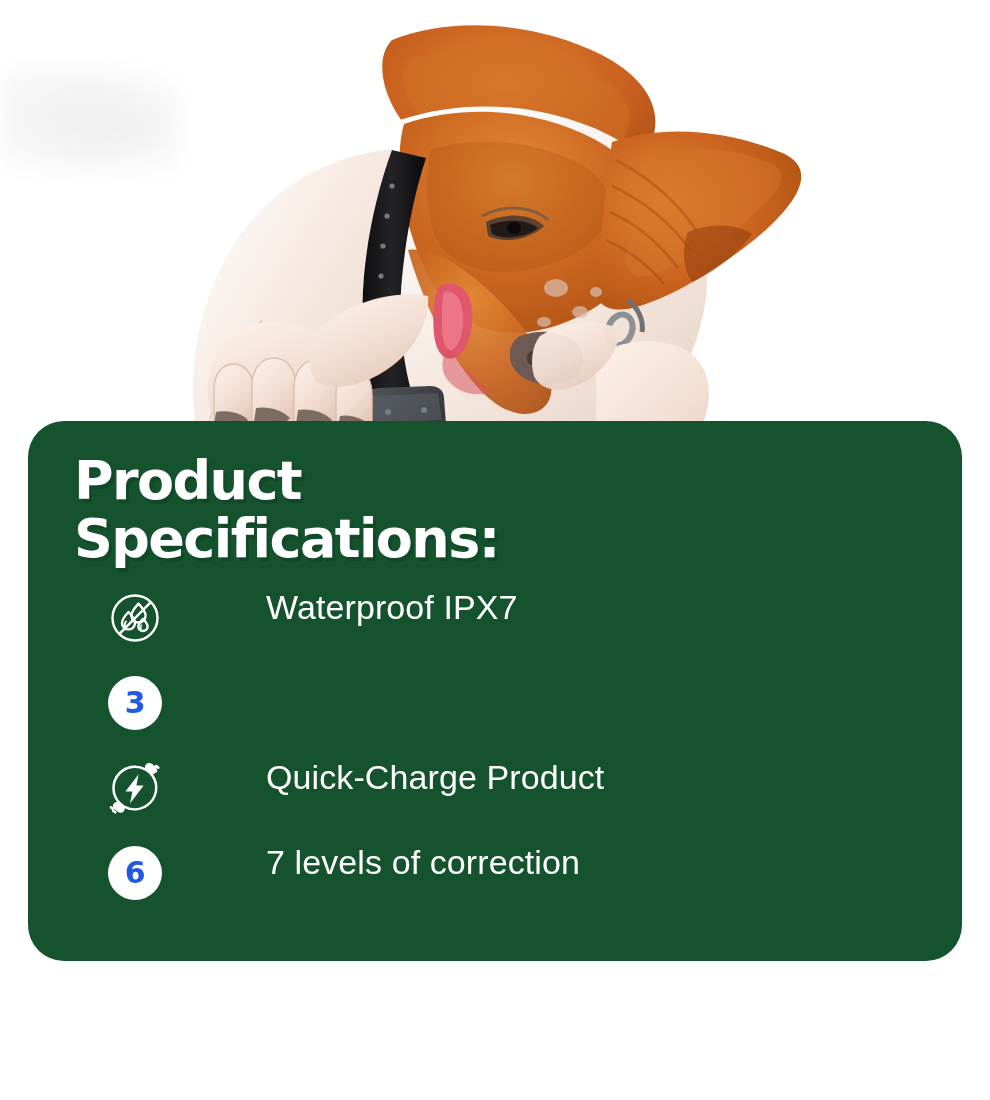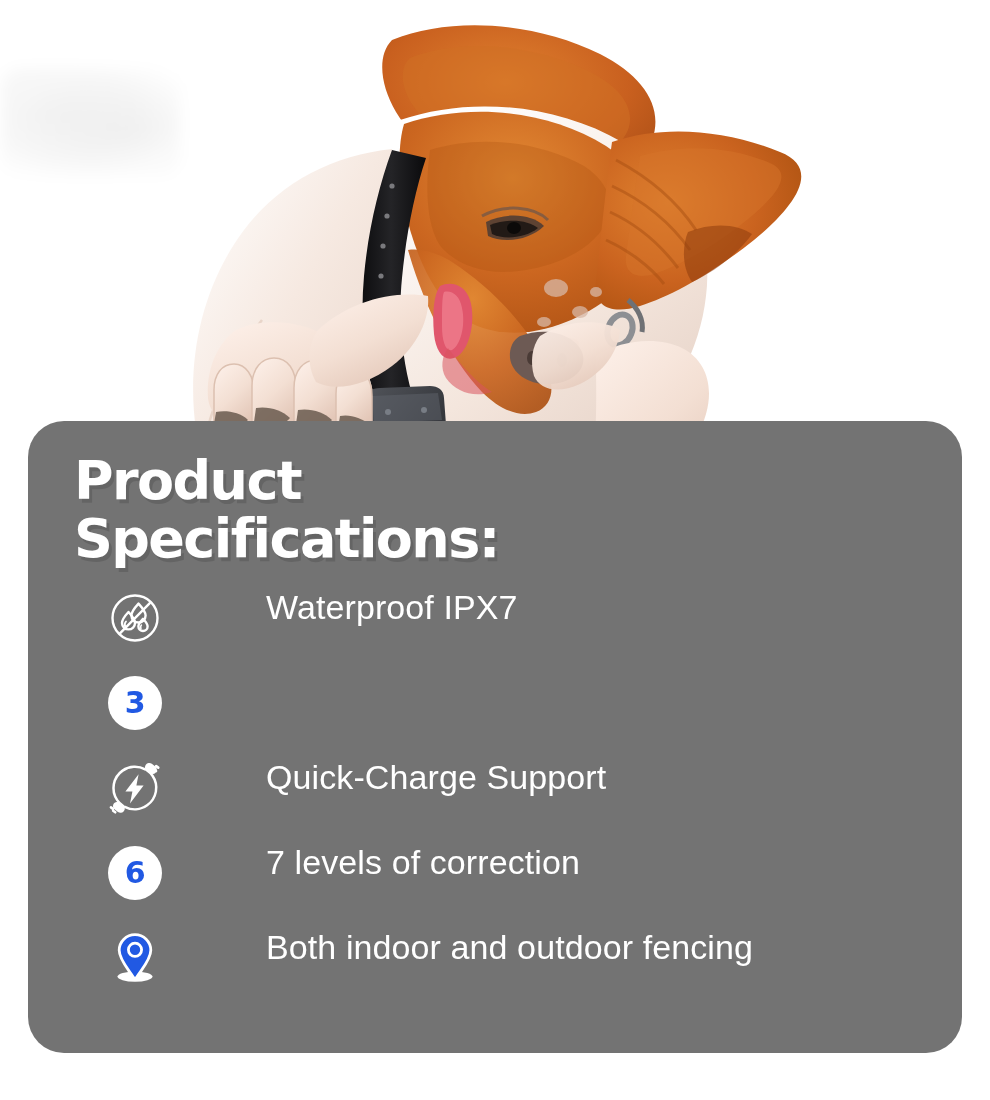--- a/index.html
+++ b/index.html
@@ -44,23 +44,23 @@
     pointer-events: none;
   }
   .hero-photo svg { display: block; width: 990px; height: 600px; }
 
   
   .spec-card {
     position: absolute;
     left: 28px;
     top: 421px;
     width: 934px;
-    height: 632px;
+    height: 540px;
     border-radius: 36px;
-    background: #737373;
+    background: #14532d;
   }
 
   
   .card-heading {
     position: absolute;
     left: 46px;
     top: 35px;
     color: #ffffff;
     font-family: "DejaVu Sans", sans-serif;
     font-weight: 700;
@@ -403,39 +403,26 @@
 
             <g fill="#ffffff">
               <rect x="5.6" y="43.0" width="12.6" height="8.6" rx="4.3" transform="rotate(36 11.9 47.3)"></rect>
               <rect x="2.4" y="46.8" width="5.2" height="2.6" rx="1.3" transform="rotate(36 5.0 48.1)"></rect>
               <rect x="4.6" y="50.2" width="5.2" height="2.6" rx="1.3" transform="rotate(36 7.2 51.5)"></rect>
             </g>
 
             <path d="M31.6 14.2 L18.4 31.4 L25.4 31.4 L23.0 43.4 L36.6 25.4 L29.4 25.4 Z" fill="#ffffff"></path>
           </svg>
         </div>
-        <div class="spec-label">Quick-Charge Support</div>
+        <div class="spec-label">Quick-Charge Product</div>
       </div>
 
       <div class="spec-row">
         <div class="spec-icon">
           <div class="badge-num">6</div>
         </div>
         <div class="spec-label">7 levels of correction</div>
       </div>
 
-      <div class="spec-row">
-        <div class="spec-icon">
-          <svg width="56" height="56" viewBox="0 0 56 56" fill="none">
-
-            <ellipse cx="28" cy="46.6" rx="17.5" ry="5.2" fill="#ffffff"></ellipse>
-
-            <path d="M28 4.6 C19.3 4.6 12.2 11.6 12.2 20.3 C12.2 29.8 22.2 40.4 26.3 47.2 C27.1 48.5 28.9 48.5 29.7 47.2 C33.8 40.4 43.8 29.8 43.8 20.3 C43.8 11.6 36.7 4.6 28 4.6 Z" stroke="#ffffff" stroke-width="2.8" stroke-linejoin="round" fill="#2159E3"></path>
-
-            <circle cx="28" cy="19.8" r="6.6" stroke="#ffffff" stroke-width="2.8" fill="none"></circle>
-          </svg>
-        </div>
-        <div class="spec-label">Both indoor and outdoor fencing</div>
-      </div>
 
     </div>
   </div>
 </div>
 
 </body></html>

